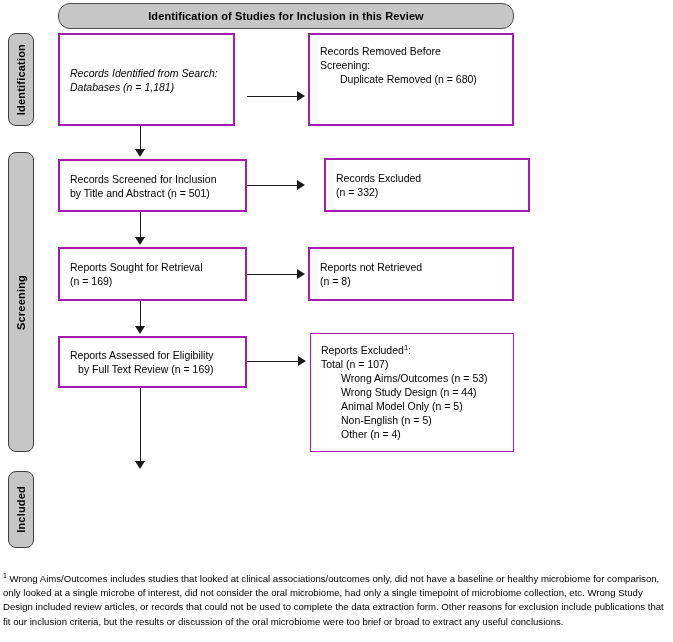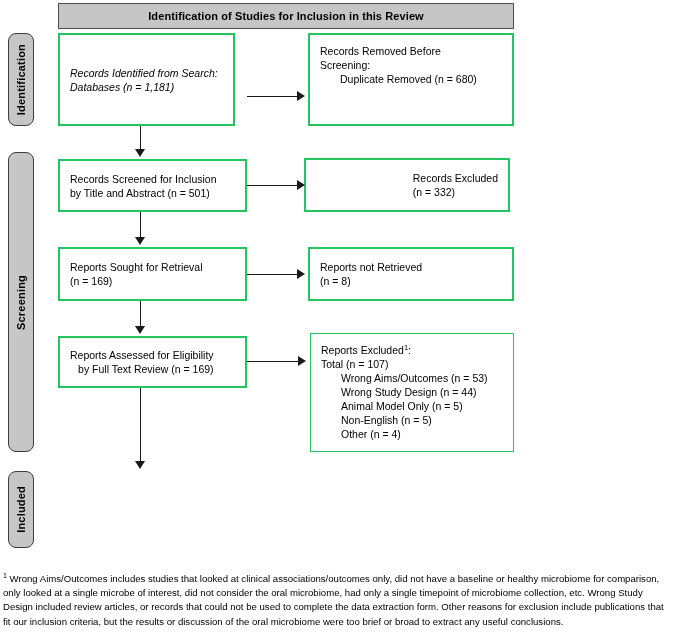--- a/index.html
+++ b/index.html
@@ -21,21 +21,21 @@
 
   
   .banner {
     position: absolute;
     left: 58px;
     top: 3px;
     width: 456px;
     height: 26px;
     background: #c6c6c6;
     border: 1px solid #4d4d4d;
-    border-radius: 0;
+    border-radius: 12px;
     box-sizing: border-box;
     display: flex;
     align-items: center;
     justify-content: center;
     font-size: 11px;
     font-weight: bold;
     letter-spacing: 0.1px;
     color: #000;
   }
 
@@ -56,21 +56,21 @@
     font-size: 11px;
     font-weight: bold;
     letter-spacing: 0.2px;
     white-space: nowrap;
   }
 
   
   .box {
     position: absolute;
     background: #ffffff;
-    border: 2px solid #22c55e;
+    border: 2px solid #a21caf;
     box-sizing: border-box;
     display: flex;
     align-items: center;
     padding: 0 10px;
     font-size: 10.5px;
     line-height: 14px;
   }
   .box .txt { white-space: pre-line; }
   .box.thin { border-width: 1.5px; }
   .box.top  { align-items: flex-start; padding-top: 9px; }
@@ -153,21 +153,21 @@
   <div class="arrow-right" style="left:297px; top:91px;"></div>
 
   <div class="vline" style="left:140px; top:126px; height:25px;"></div>
   <div class="arrow-down" style="left:135px; top:149px;"></div>
 
   <div class="box" style="left:58px; top:159px; width:189px; height:53px;">
     <div class="txt">Records Screened for Inclusion
 by Title and Abstract (n = 501)</div>
   </div>
 
-  <div class="box" style="left:304px; top:158px; width:206px; height:54px;justify-content:flex-end;">
+  <div class="box" style="left:324px; top:158px; width:206px; height:54px;">
     <div class="txt">Records Excluded
 (n = 332)</div>
   </div>
 
   <div class="hline" style="left:247px; top:185px; width:50px;"></div>
   <div class="arrow-right" style="left:297px; top:180px;"></div>
 
   <div class="vline" style="left:140px; top:212px; height:26px;"></div>
   <div class="arrow-down" style="left:135px; top:237px;"></div>
 

